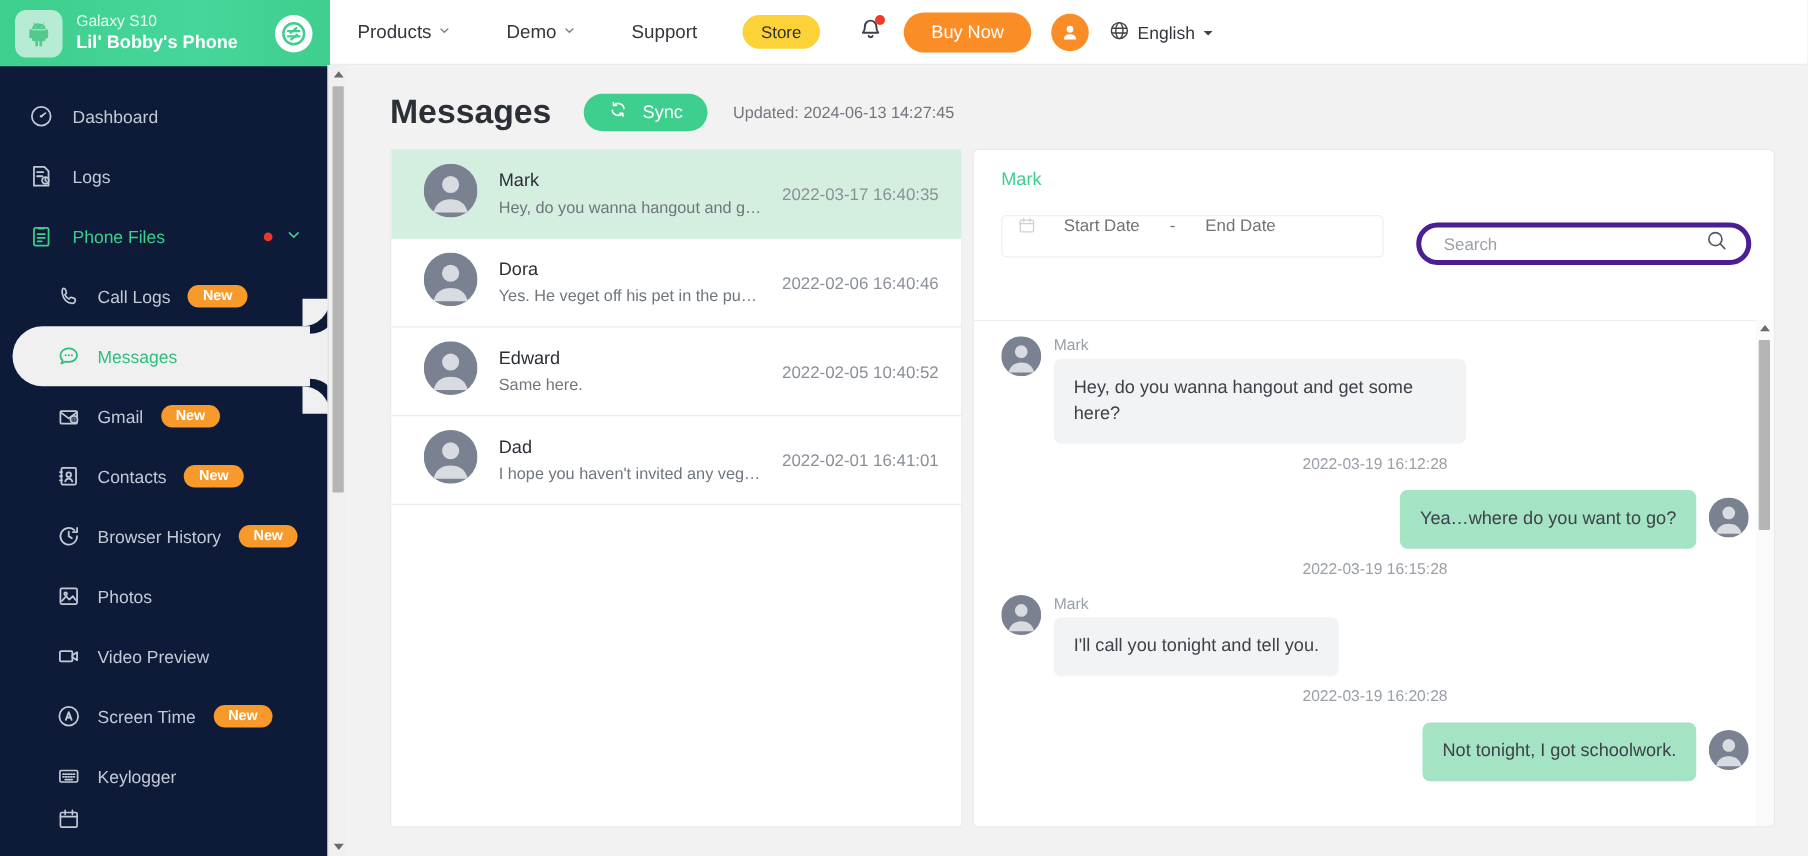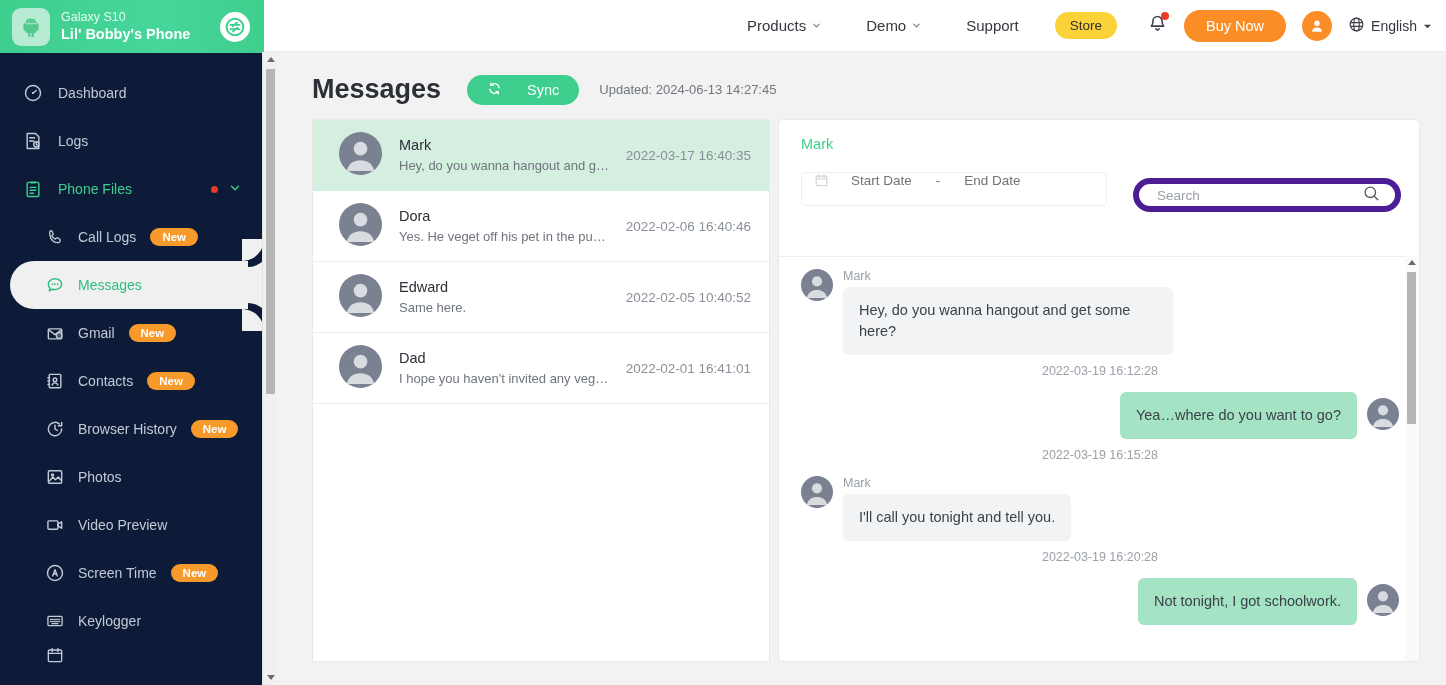--- a/index.html
+++ b/index.html
@@ -89,21 +89,21 @@
     width: 7px; height: 7px; border-radius: 50%;
     background: #e8392f; margin-left: auto;
   }
   .chev { margin-left: 10px; margin-right: 22px; color: #3ecf8e; }
 
   
   #topnav {
     position: absolute; left: 264px; top: 0;
     width: 1182px; height: 52px;
     background: #ffffff;
-    display: flex; align-items: center; justify-content: flex-end;
+    display: flex; align-items: center; 
     padding-right: 14px;
     border-bottom: 1px solid #ececec;
   }
   .topnav-link {
     color: #33373d; font-size: 15px;
     margin: 0 22px; cursor: pointer;
     display: flex; align-items: center; gap: 5px;
   }
   #store-btn {
     background: #fbd338; color: #303030;
@@ -139,21 +139,21 @@
     position: absolute; left: 264px; top: 52px;
     width: 1182px; height: 633px;
     background: #f2f2f2;
     padding-left: 48px;
   }
   #page-head { display: flex; align-items: center; padding-top: 22px; }
   #page-title { font-size: 27px; color: #2b2f36; }
   #sync-btn {
     background: #3ecf8e; color: #fff;
     border-radius: 17px; height: 30px;
-    display: flex; align-items: center; gap: 25px;
+    display: flex; align-items: center; gap: 12px;
     padding: 0 20px; margin-left: 26px;
     font-size: 14.5px; cursor: pointer;
   }
   #updated-text { color: #71777f; font-size: 13px; margin-left: 20px; }
 
   #content-row { display: flex; margin-top: 14px; }
 
   
   #conv-list {
     width: 458px; height: 543px;
@@ -194,21 +194,21 @@
     margin-top: 20px; width: 306px; height: 34px;
     border: 1px solid #eceff1; border-radius: 4px;
     display: flex; align-items: flex-start; padding: 0 12px;
     color: #737373; font-size: 13.5px;
   }
   #date-range .dr-start { margin-left: 22px; }
   #date-range .dr-dash  { margin: 0 24px; }
   #search-box {
     position: absolute; right: 18px; top: 58px;
     width: 268px; height: 34px;
-    border: 6px solid #4c1d95; border-radius: 18px;
+    border: 4px solid #4c1d95; border-radius: 18px;
     display: flex; align-items: center;
     padding: 0 14px 0 18px;
   }
   #search-input {
     flex: 1 1 auto; border: none; outline: none;
     font-size: 13.5px; color: #4a4f56;
     font-family: "Liberation Sans", sans-serif;
     background: transparent;
   }
   #search-input::placeholder { color: #9aa0a7; }

